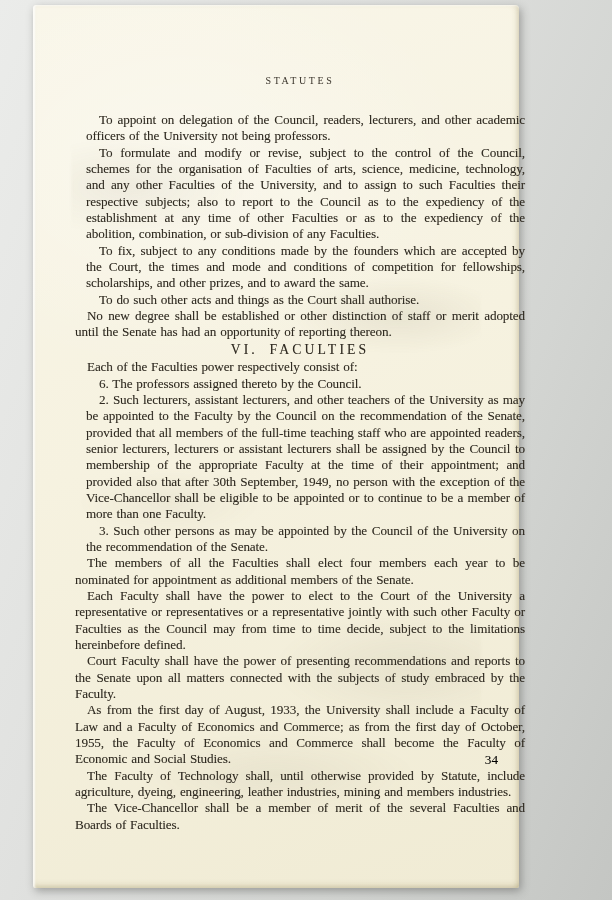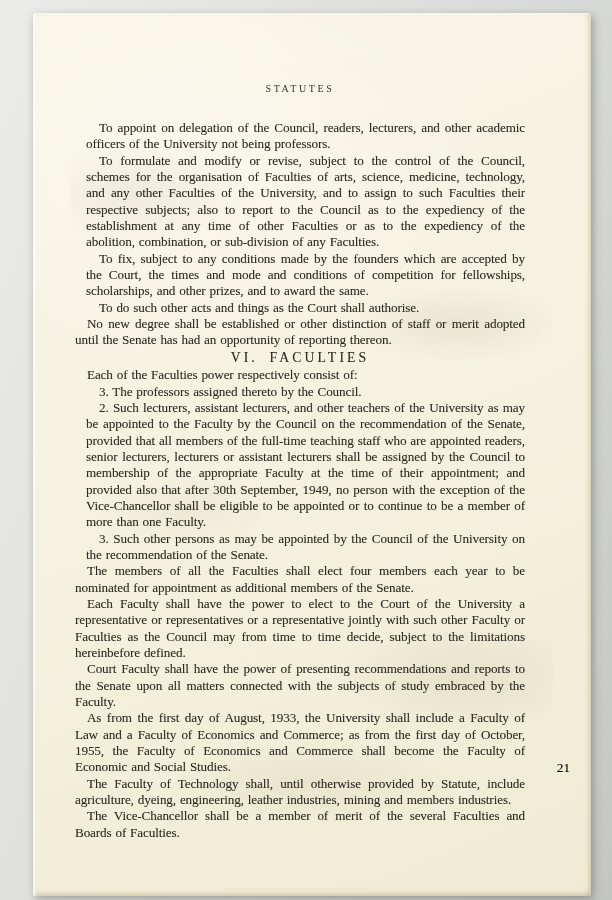--- a/index.html
+++ b/index.html
@@ -15,22 +15,22 @@
       var(--backdrop-light, #ebecea) 0%,
       #e0e1df 38%,
       #d3d5d2 70%,
       var(--backdrop-dark, #c4c6c3) 100%);
     font-family: "Liberation Serif", "DejaVu Serif", serif;
   }
 
   .paper {
     position: absolute;
     left: 33px;
-    top: 13px;
-    width: 558px;
+    top: 5px;
+    width: 486px;
     height: 883px;
     border-radius: 3px 4px 2px 2px;
     background:
       radial-gradient(420px 300px at 30% 18%, rgba(255,255,255,0.30), rgba(255,255,255,0) 70%),
       linear-gradient(158deg, #f9f6e9 0%, var(--paper, #f6f2e0) 45%, var(--paper-edge, #f0ebd4) 100%);
     box-shadow:
       inset 3px 0 2px -1px rgba(255,255,255,0.75),
       inset 0 2px 2px -1px rgba(255,255,255,0.55),
       inset -4px 0 6px -3px rgba(150,133,85,0.38),
       inset 0 -5px 7px -4px rgba(145,130,85,0.42),
@@ -116,25 +116,25 @@
   <div class="content">
     <div class="running-header">STATUTES</div>
     <div class="body-text" id="body-text">
         <p class="clause">To appoint on delegation of the Council, readers, lecturers, and other academic officers of the University not being professors.</p>
         <p class="clause">To formulate and modify or revise, subject to the control of the Council, schemes for the organisation of Faculties of arts, science, medicine, technology, and any other Faculties of the University, and to assign to such Faculties their respective subjects; also to report to the Council as to the expediency of the establishment at any time of other Faculties or as to the expediency of the abolition, combination, or sub-division of any Faculties.</p>
         <p class="clause">To fix, subject to any conditions made by the founders which are accepted by the Court, the times and mode and conditions of competition for fellowships, scholarships, and other prizes, and to award the same.</p>
         <p class="clause">To do such other acts and things as the Court shall authorise.</p>
         <p class="plain">No new degree shall be established or other distinction of staff or merit adopted until the Senate has had an opportunity of reporting thereon.</p>
         <h2 class="section-heading">VI. FACULTIES</h2>
         <p class="plain">Each of the Faculties power respectively consist of:</p>
-        <p class="clause">3. The professors assigned thereto by the Council.</p>
+        <p class="clause">6. The professors assigned thereto by the Council.</p>
         <p class="clause">2. Such lecturers, assistant lecturers, and other teachers of the University as may be appointed to the Faculty by the Council on the recommendation of the Senate, provided that all members of the full-time teaching staff who are appointed readers, senior lecturers, lecturers or assistant lecturers shall be assigned by the Council to membership of the appropriate Faculty at the time of their appointment; and provided also that after 30th September, 1949, no person with the exception of the Vice-Chancellor shall be eligible to be appointed or to continue to be a member of more than one Faculty.</p>
         <p class="clause">3. Such other persons as may be appointed by the Council of the University on the recommendation of the Senate.</p>
         <p class="plain">The members of all the Faculties shall elect four members each year to be nominated for appointment as additional members of the Senate.</p>
         <p class="plain">Each Faculty shall have the power to elect to the Court of the University a representative or representatives or a representative jointly with such other Faculty or Faculties as the Council may from time to time decide, subject to the limitations hereinbefore defined.</p>
         <p class="plain">Court Faculty shall have the power of presenting recommendations and reports to the Senate upon all matters connected with the subjects of study embraced by the Faculty.</p>
         <p class="plain">As from the first day of August, 1933, the University shall include a Faculty of Law and a Faculty of Economics and Commerce; as from the first day of October, 1955, the Faculty of Economics and Commerce shall become the Faculty of Economic and Social Studies.</p>
         <p class="plain">The Faculty of Technology shall, until otherwise provided by Statute, include agriculture, dyeing, engineering, leather industries, mining and members industries.</p>
         <p class="plain">The Vice-Chancellor shall be a member of merit of the several Faculties and Boards of Faculties.</p>
       </div>
   </div>
-  <div class="page-number">21</div>
+  <div class="page-number">34</div>
 </div>
 
 </body></html>

